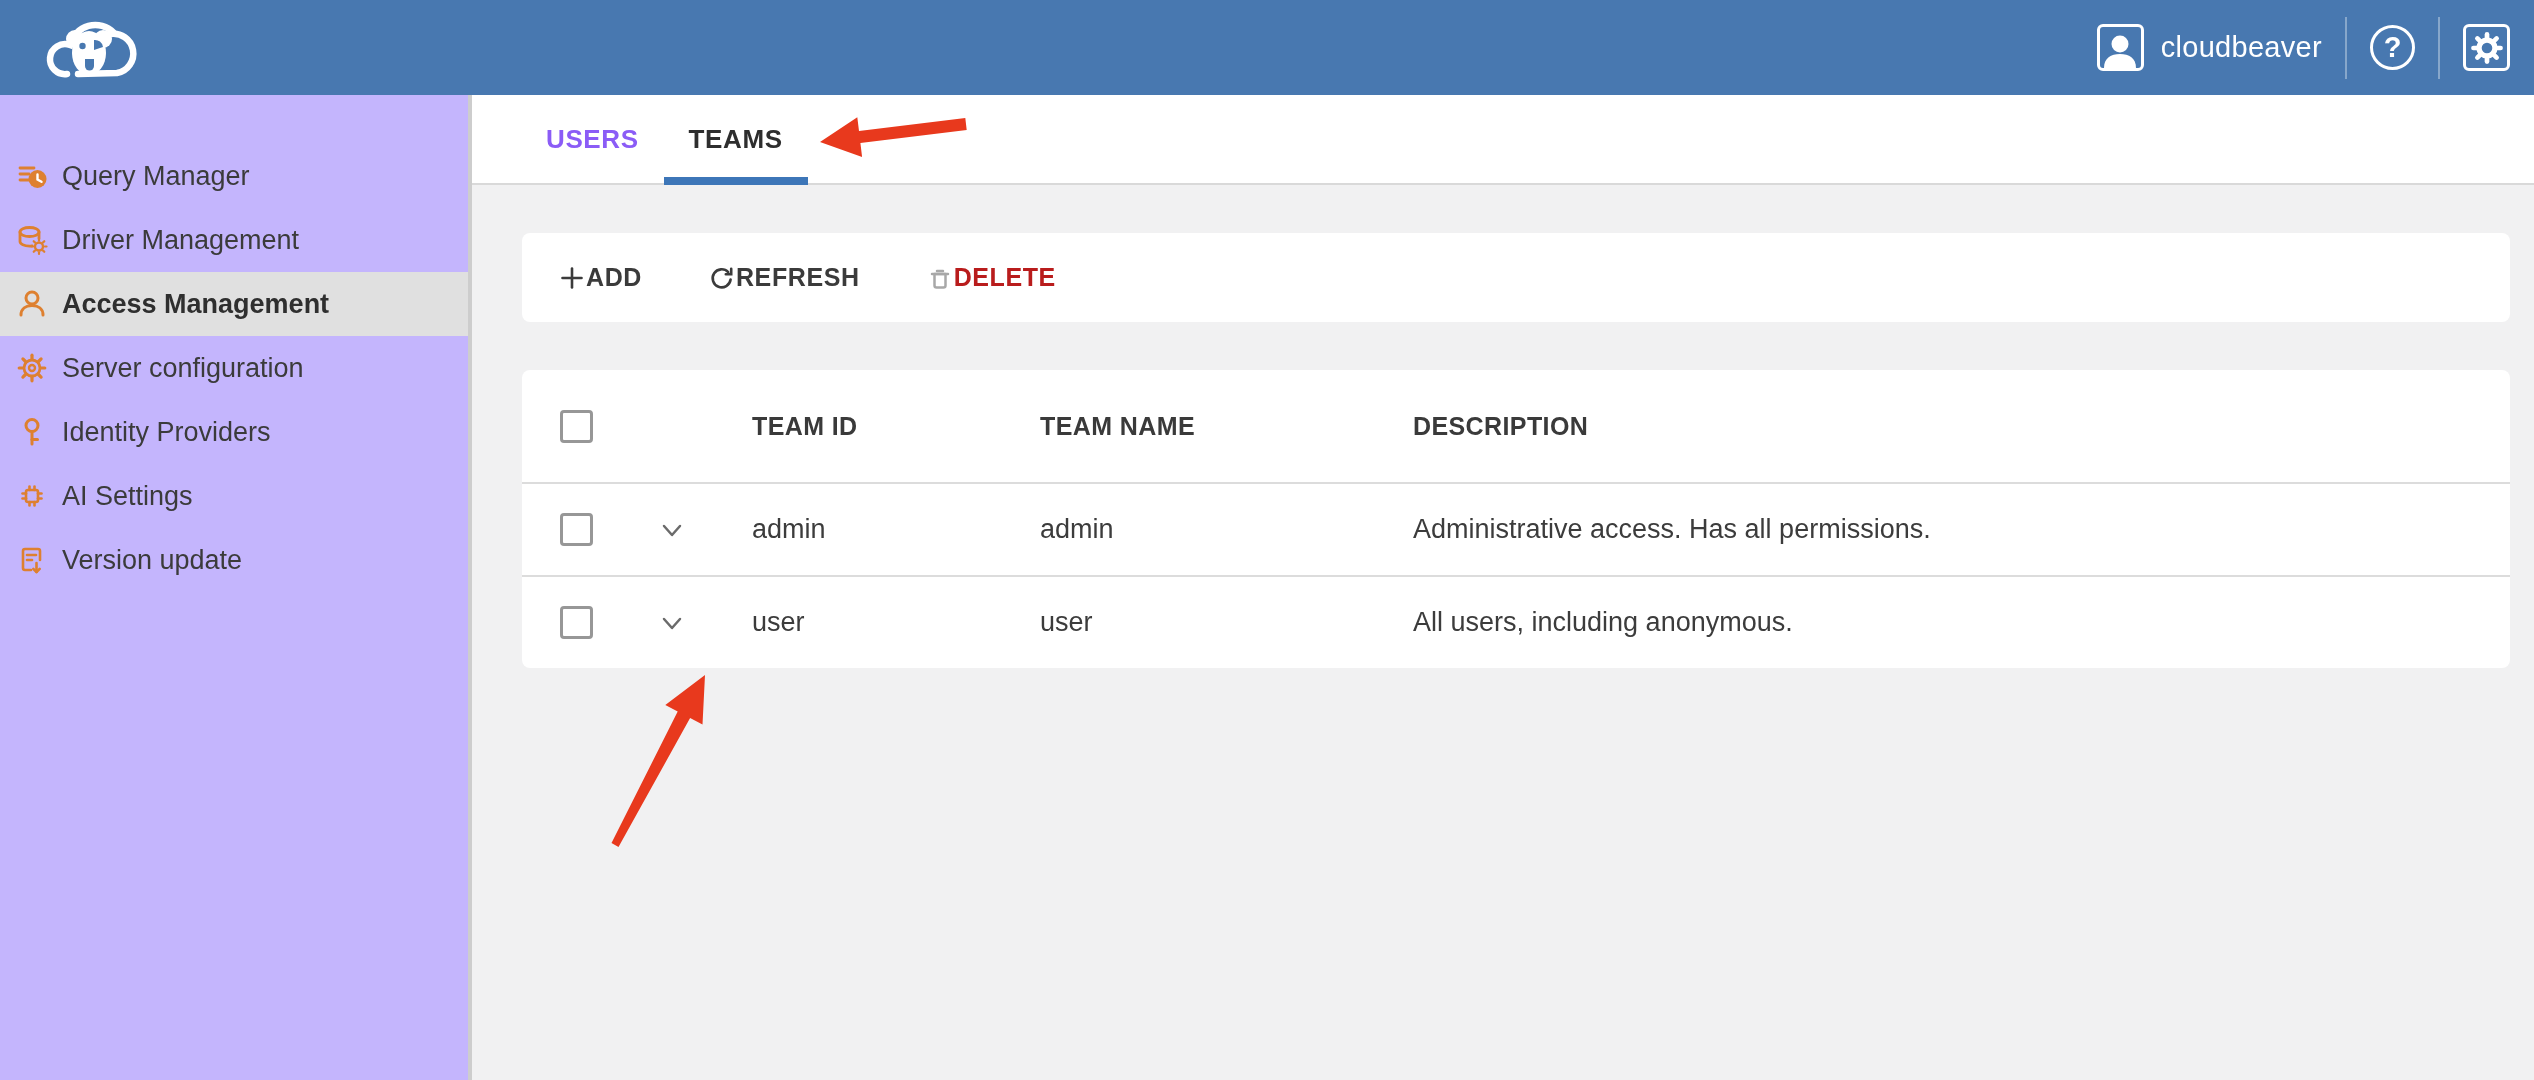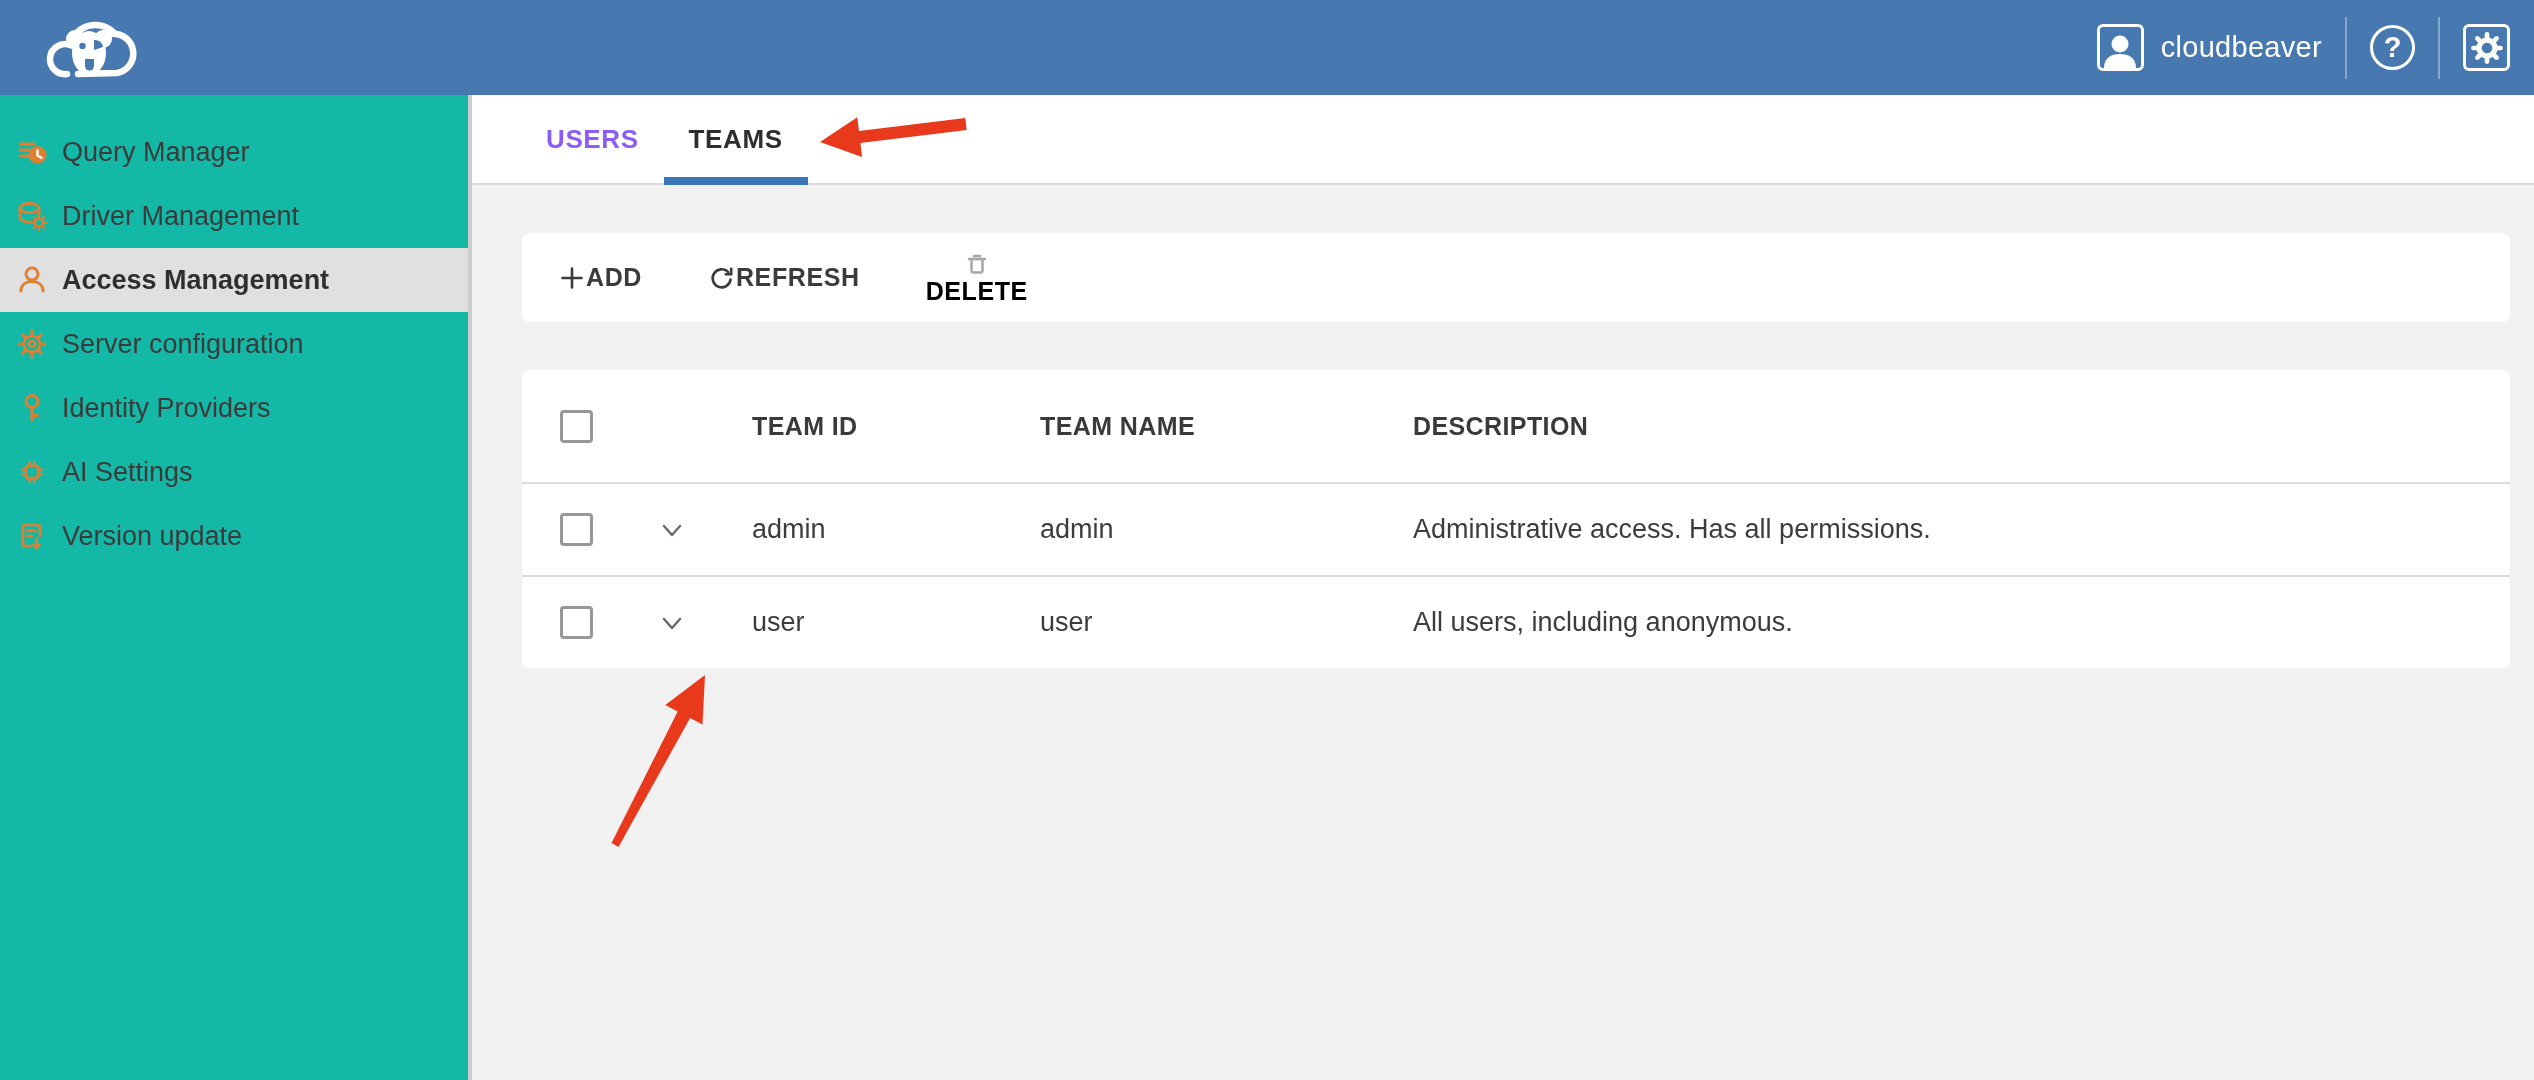--- a/index.html
+++ b/index.html
@@ -18,21 +18,21 @@
   .user-label { color:#fff; font-size:29px; margin-left:17px; letter-spacing:0.3px; }
   .v-div { width:2px; height:62px; background:rgba(255,255,255,0.35); margin:0 23px; }
   .help-circle { width:45px; height:45px; border:3.5px solid #fff; border-radius:50%;
                  color:#fff; font-size:29px; font-weight:bold;
                  display:flex; align-items:center; justify-content:center; }
   .gear-box { width:47px; height:47px; border:3.5px solid #fff; border-radius:6px;
               display:flex; align-items:center; justify-content:center; }
 
   
   .bodyrow { position:absolute; left:0; top:95px; width:2534px; height:985px; display:flex; }
-  .sidebar { width:472px; background:#14b8a6; border-right:4px solid #cdcdcd; padding-top:25px; }
+  .sidebar { width:472px; background:#c4b5fd; border-right:4px solid #cdcdcd; padding-top:49px; }
   .side-item { height:64px; display:flex; align-items:center; padding-left:15px;
                font-size:27px; color:#3b3b3b; cursor:default; }
   .side-item .ic { width:40px; height:34px; display:flex; align-items:center; flex:0 0 40px; }
   .side-item .lbl { margin-left:7px; white-space:nowrap; }
   .side-item.selected { background:#e0e0e0; }
   .side-item.selected .lbl { font-weight:bold; color:#2f2f2f; }
 
   .main { flex:1; display:flex; flex-direction:column; background:#f1f1f2; min-width:0; }
 
   
@@ -43,21 +43,21 @@
   .tab.active { color:#2e2e2e; }
   .tab.active .underline { position:absolute; left:0; right:0; bottom:-2px; height:8px;
                            background:#3d76b8; }
 
   
   .content { padding:48px 24px 0 50px; }
   .toolbar { height:89px; background:#fff; border-radius:8px; display:flex;
              align-items:center; padding-left:36px; }
   .tbtn { display:flex; align-items:center; gap:0; margin-right:66px;
           font-size:25px; font-weight:bold; letter-spacing:0.6px; color:#3b3b3b; cursor:pointer; }
-  .tbtn.disabled { color:#000000; cursor:default;flex-direction:column; }
+  .tbtn.disabled { color:#b91c1c; cursor:default; }
 
   .tablebox { margin-top:48px; background:#fff; border-radius:8px; overflow:hidden; }
   .trow { display:grid; grid-template-columns:118px 112px 288px 373px 1fr;
           align-items:center; }
   .trow.head { height:112px; font-weight:bold; font-size:25px; color:#3a3a3a; letter-spacing:0.4px; }
   .trow.data { height:93px; font-size:27px; color:#3c3c3c; border-top:2px solid #dcdcdc; }
   .cell-check { padding-left:38px; }
   .cb { appearance:none; -webkit-appearance:none; width:33px; height:33px; margin:0;
         border:3.5px solid #979797; border-radius:4px; background:#fff; cursor:pointer; display:block; }
   .cell-exp { padding-left:16px; display:flex; align-items:center; }

